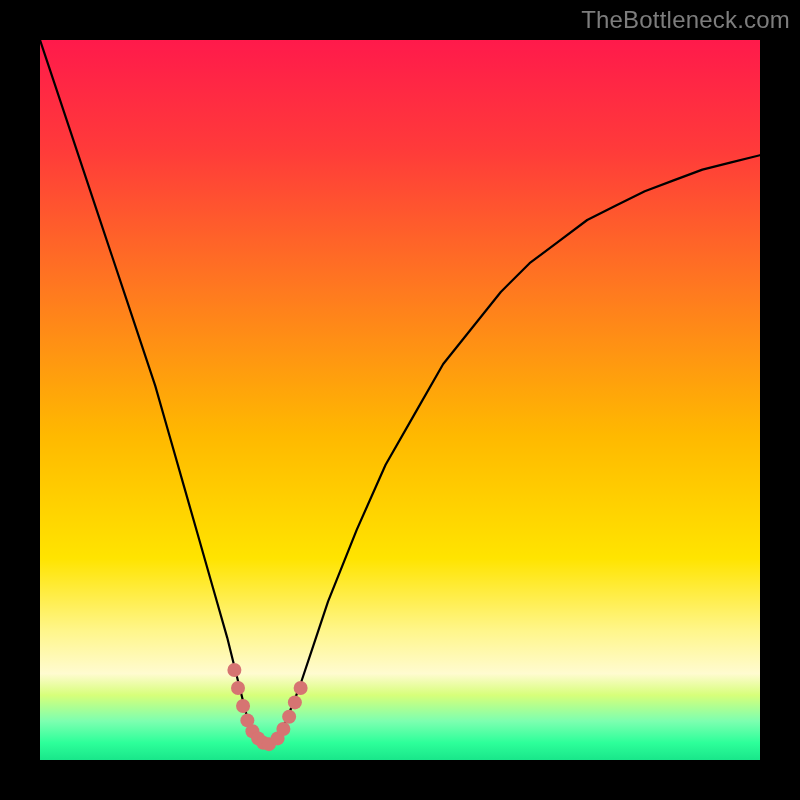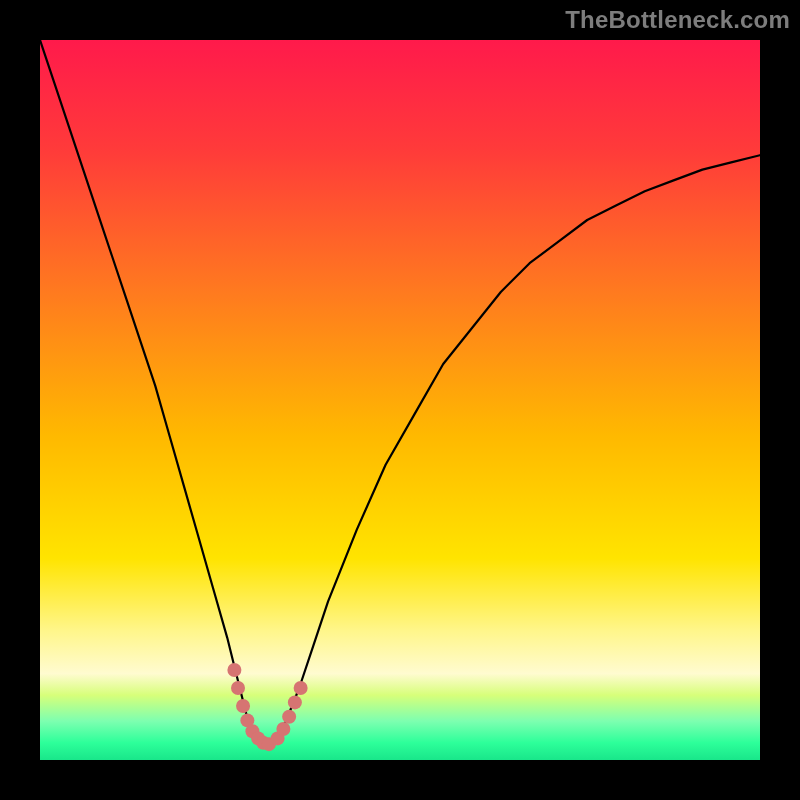--- a/index.html
+++ b/index.html
@@ -26,21 +26,21 @@
     width: 720px;
     height: 720px;
     overflow: hidden;
   }
   .watermark {
     position: absolute;
     top: 6px;
     right: 10px;
     color: #7d7d7d;
     font-size: 24px;
-    font-weight: 700;
+    font-weight: 400;
     letter-spacing: 0.2px;
     z-index: 10;
   }
   svg { display: block; }
 </style>
 </head>
 <body>
 
 <div class="frame">
   <div class="watermark">TheBottleneck.com</div>

